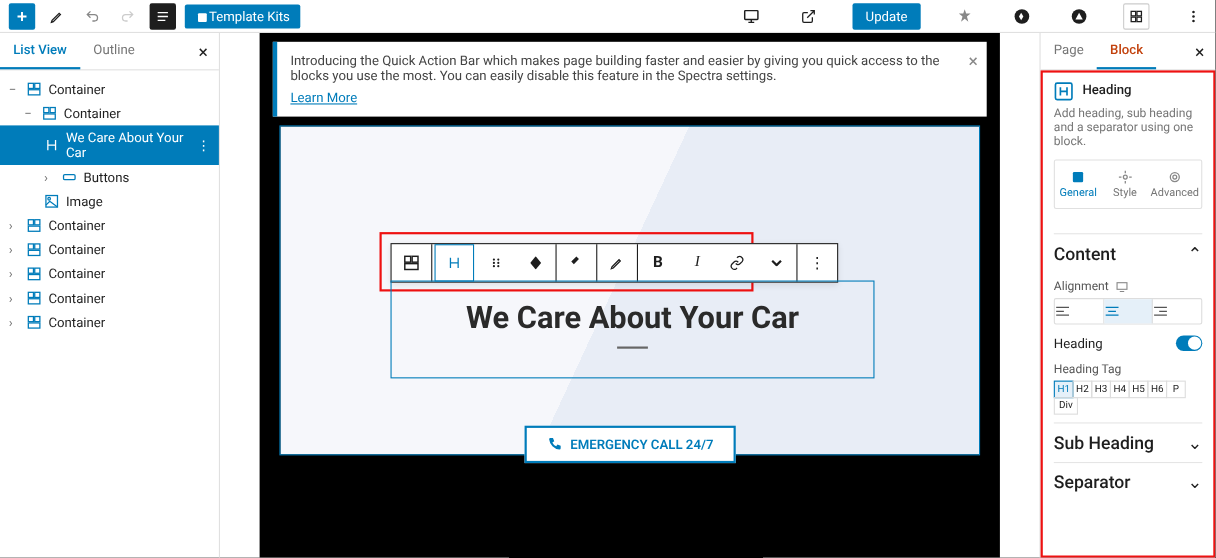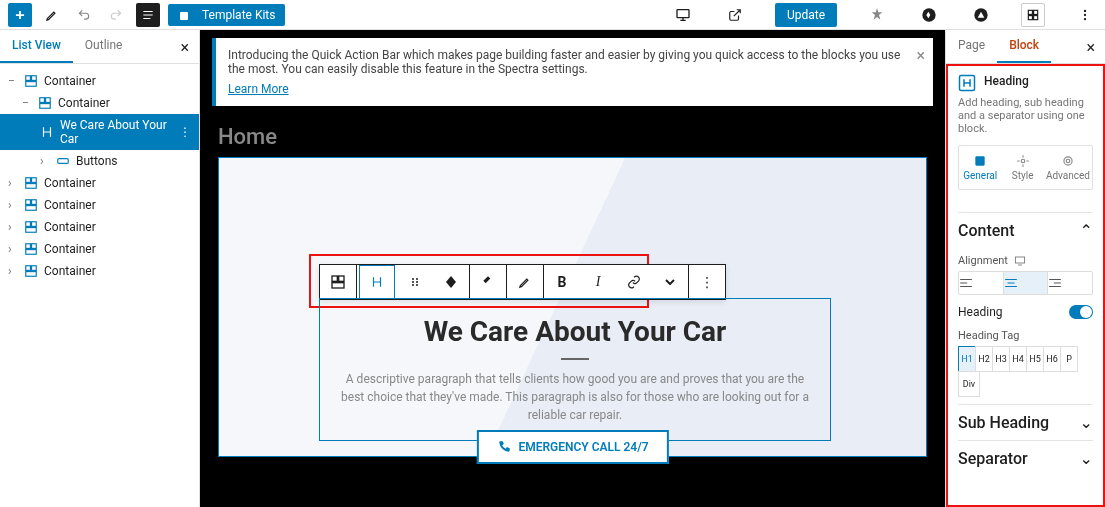--- a/index.html
+++ b/index.html
@@ -1,24 +1,24 @@
 <!DOCTYPE html>
 <html><head>
 <meta charset="utf-8">
 <style>
 * { box-sizing: border-box; margin: 0; padding: 0; font-family: -apple-system, BlinkMacSystemFont, "Segoe UI", Roboto, sans-serif; }
 body { width: 1105px; height: 507px; background: #fff; font-size: 13px; color: #1e1e1e; overflow: hidden; }
 .topbar { height: 30px; display: flex; align-items: center; padding: 0 8px; border-bottom: 1px solid #e0e0e0; gap: 8px; }
 .sq-btn { width: 24px; height: 24px; display: flex; align-items: center; justify-content: center; border-radius: 2px; cursor: pointer; }
 .blue-bg { background: #007cba; color: #fff; }
 .dark-bg { background: #1e1e1e; color: #fff; }
-.template-kits { background: #007cba; color: #fff; padding: 4px 10px; border-radius: 2px; font-size: 12px; display: flex; align-items: flex-end; gap: 12px; }
+.template-kits { background: #007cba; color: #fff; padding: 4px 10px; border-radius: 2px; font-size: 12px; display: flex; align-items: flex-end; gap: 0; }
 .topbar-right { margin-left: auto; display: flex; align-items: flex-end; gap: 28px; }
 .update-btn { background: #007cba; color: #fff; padding: 5px 12px; border-radius: 2px; font-size: 12px; }
-.main { display: flex; height: calc(100% - 30px); }
+.main { display: flex; height: calc(100% - 30px); gap: 36px; }
 .sidebar-left { width: 200px; border-right: 1px solid #e0e0e0; }
 .sidebar-tabs { display: flex; border-bottom: 1px solid #e0e0e0; height: 34px; }
 .sidebar-tab { padding: 8px 12px; font-size: 12px; color: #757575; }
 .sidebar-tab.active { color: #007cba; border-bottom: 2px solid #007cba; font-weight: 500; }
 .close-x { margin-left: auto; padding: 8px 10px; cursor: pointer; font-size: 16px; }
 .tree { padding: 6px 0; font-size: 12px; color: #1e1e1e; }
 .tree-item { display: flex; align-items: center; padding: 4px 8px; gap: 6px; cursor: pointer; }
 .tree-item.selected { background: #007cba; color: #fff; }
 .tree-indent-1 { padding-left: 22px; }
 .tree-indent-2 { padding-left: 40px; }
@@ -55,21 +55,21 @@
 .align-row { font-size: 11px; color: #555; margin: 6px 0 4px; display: flex; align-items: center; gap: 6px; }
 .align-btns { display: flex; border: 1px solid #ddd; border-radius: 2px; margin-bottom: 10px; }
 .align-btn { flex: 1; text-align: center; padding: 6px 0; border-right: 1px solid #ddd; }
 .align-btn:last-child { border-right: none; }
 .align-btn.active { background: #e5f0f9; }
 .heading-toggle-row { display: flex; justify-content: space-between; align-items: center; margin: 6px 0 10px; }
 .toggle { width: 24px; height: 14px; background: #007cba; border-radius: 7px; position: relative; }
 .toggle::after { content: ""; position: absolute; right: 1px; top: 1px; width: 12px; height: 12px; background: #fff; border-radius: 50%; }
 .tag-row-label { font-size: 11px; color: #555; margin-bottom: 4px; }
 .tag-btns { display: flex; flex-wrap: wrap; gap: 0; margin-bottom: 8px; }
-.tag-btn { width: 18px; height: 26px; font-size: 9px; display: flex; align-items: center; justify-content: center; border: 1px solid #ddd; margin-right: -1px; margin-bottom: -1px; }
+.tag-btn { width: 18px; height: 16px; font-size: 9px; display: flex; align-items: center; justify-content: center; border: 1px solid #ddd; margin-right: -1px; margin-bottom: -1px; }
 .tag-btn.active { background: #e5f0f9; border-color: #007cba; color: #007cba; }
 svg { display: block; }
 </style>
 </head>
 <body>
 
 <div class="topbar">
   <div class="sq-btn blue-bg">
       <svg width="14" height="14" viewBox="0 0 24 24" fill="none" stroke="#fff" stroke-width="3">
         <path d="M12 5v14M5 12h14"></path>
@@ -190,20 +190,30 @@
         </div>
       <div class="tree-item tree-indent-2">
           <span class="chev">›</span>
           <span class="tree-ico">
             <svg width="14" height="14" viewBox="0 0 24 24" fill="none" stroke="#007cba" stroke-width="2">
               <rect x="3" y="8" width="18" height="8" rx="2"></rect>
             </svg>
           </span>
           <span>Buttons</span>
         </div>
+      <div class="tree-item tree-indent-2">
+          <span class="tree-ico">
+            <svg width="14" height="14" viewBox="0 0 24 24" fill="none" stroke="#007cba" stroke-width="2">
+              <rect x="3" y="3" width="18" height="18"></rect>
+              <circle cx="8" cy="8" r="2"></circle>
+              <path d="M3 18l6-6 12 9"></path>
+            </svg>
+          </span>
+          <span>Image</span>
+        </div>
       <div class="tree-item">
           <span class="chev">›</span>
           <span class="tree-ico">
             <svg width="14" height="14" viewBox="0 0 24 24" fill="none" stroke="#007cba" stroke-width="2">
               <rect x="3" y="3" width="8" height="8"></rect>
               <rect x="13" y="3" width="8" height="8"></rect>
               <rect x="3" y="13" width="18" height="8"></rect>
             </svg>
           </span>
           <span>Container</span>
@@ -254,21 +264,20 @@
         </div>
     </div>
   </div>
 
   <div class="canvas-area">
     <div class="notice">
       <span>Introducing the Quick Action Bar which makes page building faster and easier by giving you quick access to the blocks you use the most. You can easily disable this feature in the Spectra settings.</span><br>
       <a href="#">Learn More</a>
       <span class="notice-close">×</span>
     </div>
-    <div class="page-title">Home</div>
     <div class="page-frame">
       <div class="red-box" style="top:96px; left:90px; width:340px; height:54px;"></div>
       <div class="block-toolbar">
         <div class="tb-section">
             <div class="tb-btn">
               <svg width="16" height="16" viewBox="0 0 24 24" fill="none" stroke="#1e1e1e" stroke-width="2">
                 <rect x="3" y="3" width="8" height="8"></rect>
                 <rect x="13" y="3" width="8" height="8"></rect>
                 <rect x="3" y="13" width="18" height="8"></rect>
               </svg>
@@ -327,21 +336,20 @@
               </svg>
             </div>
         </div>
         <div class="tb-section" style="border-right:none;">
             <div class="tb-btn">⋮</div>
           </div>
       </div>
       <div class="heading-block">
         <h2>We Care About Your Car</h2>
         <div class="sep"></div>
-        <p>A descriptive paragraph that tells clients how good you are and proves that you are the best choice that they've made. This paragraph is also for those who are looking out for a reliable car repair.</p>
       </div>
       <div class="cta">
         <span>
             <svg width="14" height="14" viewBox="0 0 24 24" fill="#007cba">
               <path d="M6 2h4l2 5-3 2a12 12 0 006 6l2-3 5 2v4a2 2 0 01-2 2A18 18 0 014 4a2 2 0 012-2z"></path>
             </svg>
           </span>
         <span>EMERGENCY CALL 24/7</span>
       </div>
     </div>

